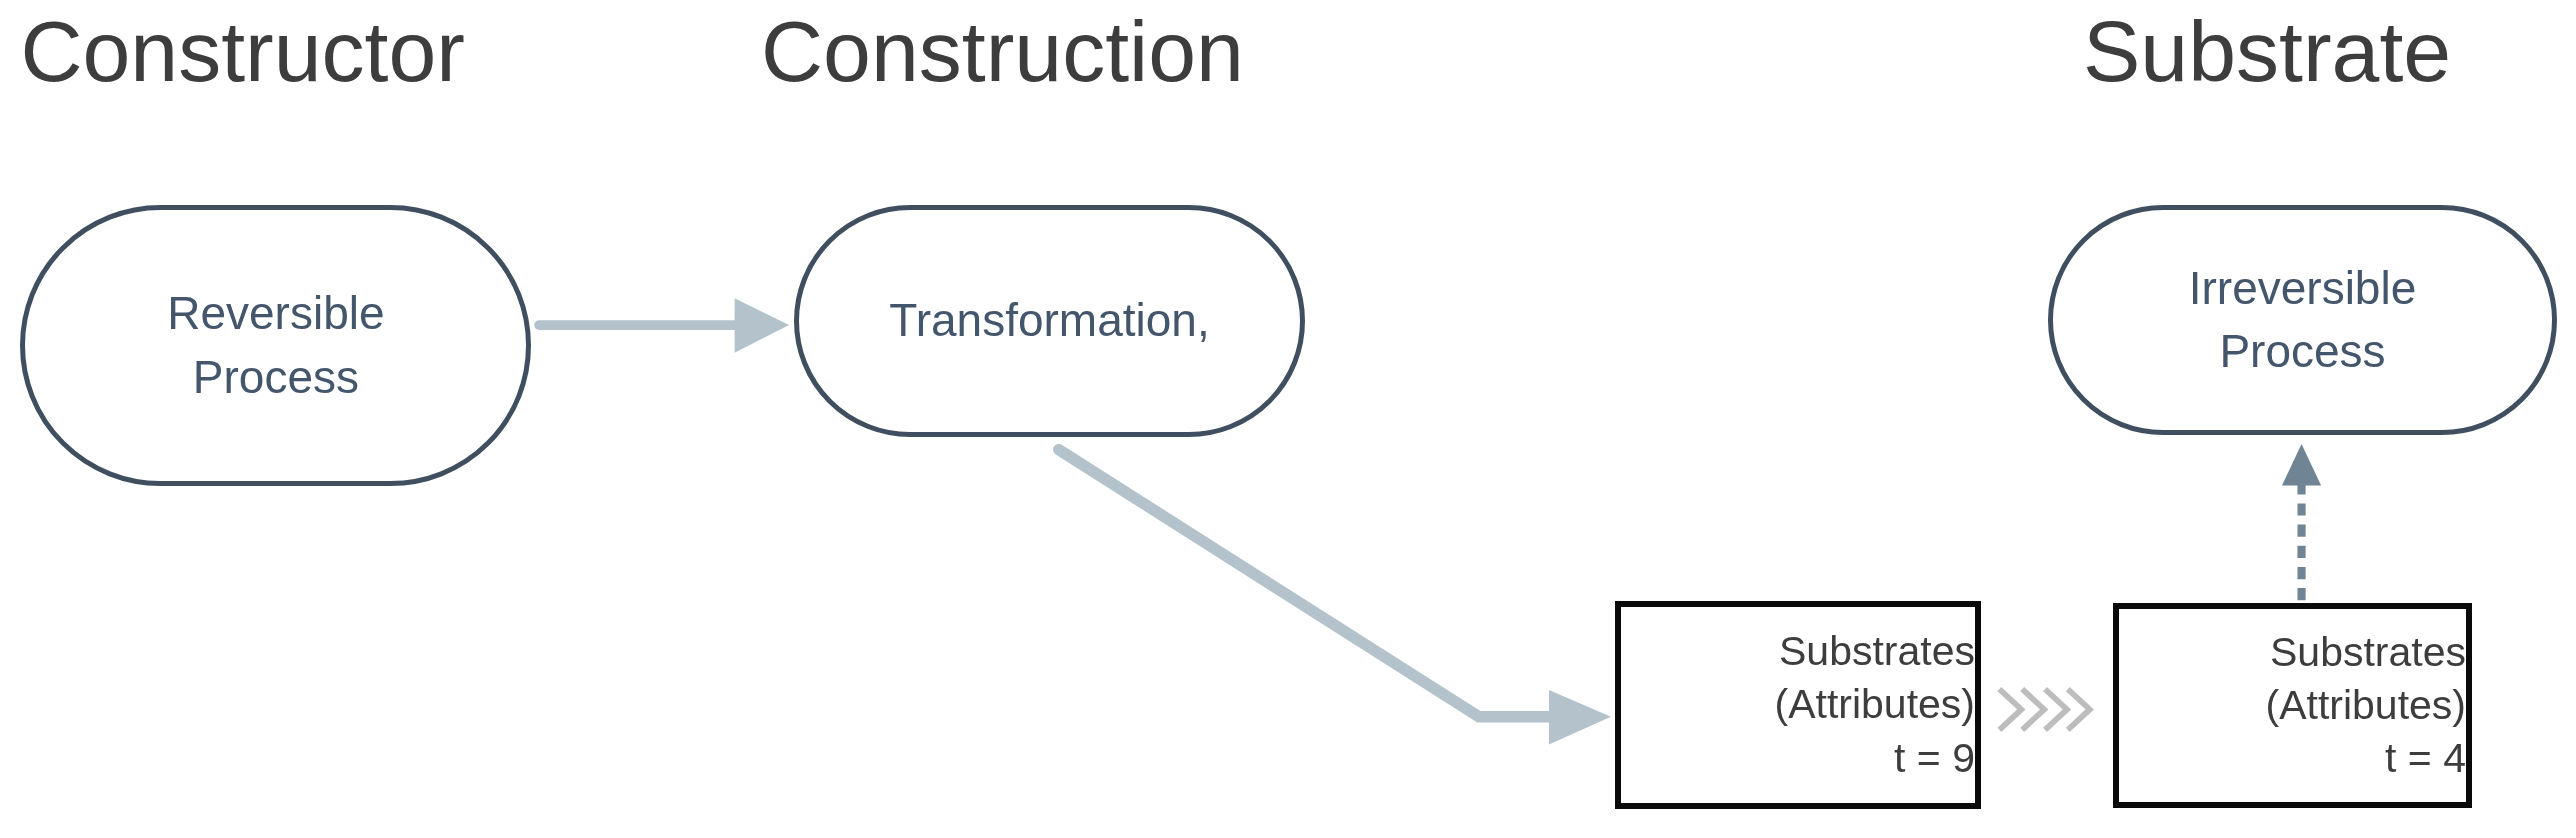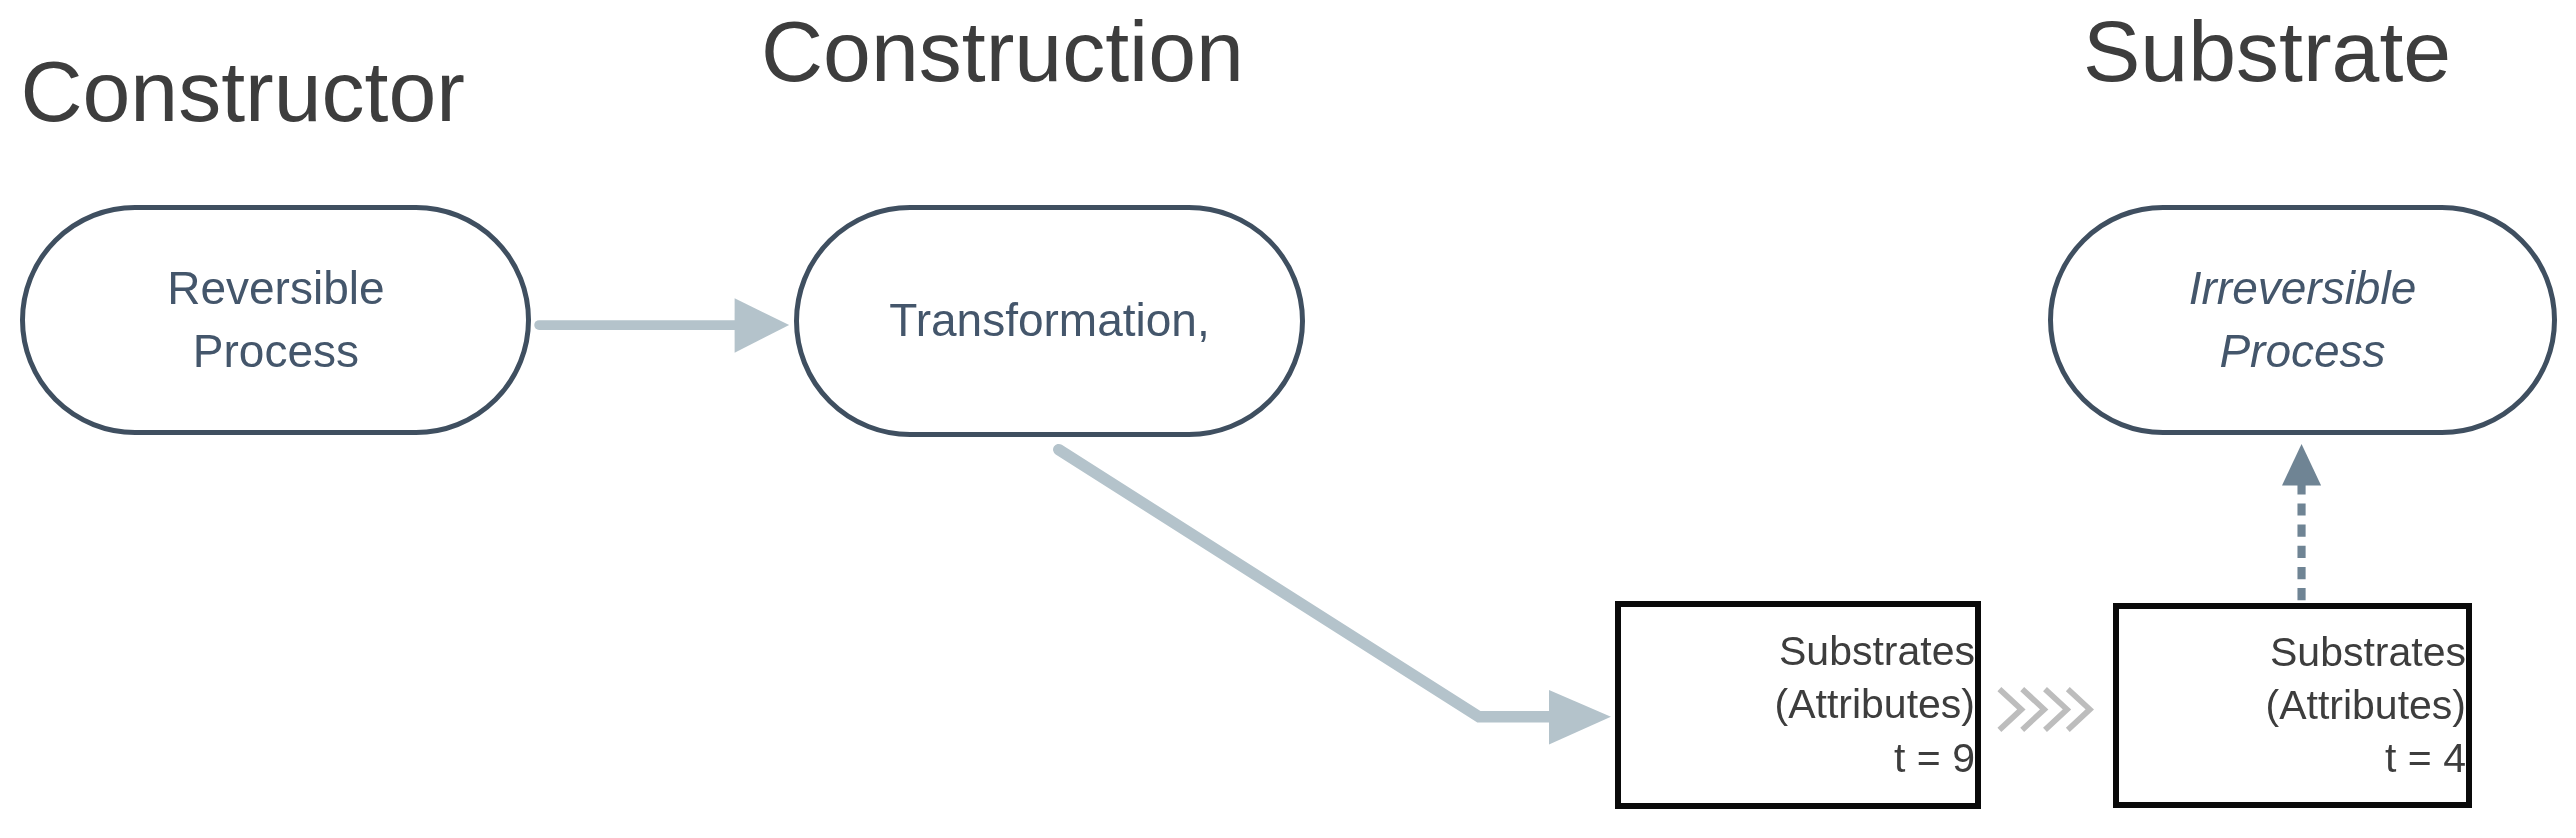--- a/index.html
+++ b/index.html
@@ -64,21 +64,21 @@
     left:0;top:0;
     width:2576px;height:839px;
     pointer-events:none;
   }
 </style>
 </head>
 <body>
 
 <div id="canvas">
 
-  <div class="heading" style="left:20.4px;margin-top:40px;">Constructor</div>
+  <div class="heading" style="left:20.4px;">Constructor</div>
   <div class="heading" style="left:2083px;">Substrate</div>
   <div class="heading" style="left:761px;">Construction</div>
 
   <svg id="edge-layer" viewBox="0 0 3163 1030">
 
     <g>
       <line x1="662" y1="399" x2="904" y2="399" style="stroke:var(--solid-arrow);stroke-width:12;stroke-linecap:round;"></line>
       <polygon points="902,366 902,433 969,399" style="fill:var(--solid-arrow);"></polygon>
     </g>
 
@@ -93,30 +93,30 @@
       <polyline points="2511,846 2538,871 2511,896" style="fill:none;stroke:var(--chevron);stroke-width:7;"></polyline>
       <polyline points="2539,846 2566,871 2539,896" style="fill:none;stroke:var(--chevron);stroke-width:7;"></polyline>
     </g>
 
     <g>
       <line x1="2826" y1="737" x2="2826" y2="594" style="stroke:var(--dashed-arrow);stroke-width:10;stroke-dasharray:15 11;"></line>
       <polygon points="2802,596 2850,596 2826,545" style="fill:var(--dashed-arrow);"></polygon>
     </g>
   </svg>
 
-  <div class="stadium" style="left:20.4px;top:205px;width:511px;height:230px;">
+  <div class="stadium" style="left:20.4px;top:205px;width:511px;height:281px;">
     <div>Reversible</div>
     <div>Process</div>
   </div>
 
   <div class="stadium" style="left:794px;top:205px;width:511px;height:232px;gap:28px;">
     <div>Transformation,</div>
   </div>
 
-  <div class="stadium" style="left:2048px;top:205px;width:509px;height:230px;font-style:italic;">
+  <div class="stadium" style="left:2048px;top:205px;width:509px;height:230px;">
     <div>Irreversible</div>
     <div>Process</div>
   </div>
 
   <div class="rectnode" style="left:1615px;top:601px;width:366px;height:208px;">
     <div>Substrates</div>
     <div>(Attributes)</div>
     <div>t = 9</div>
   </div>
 

